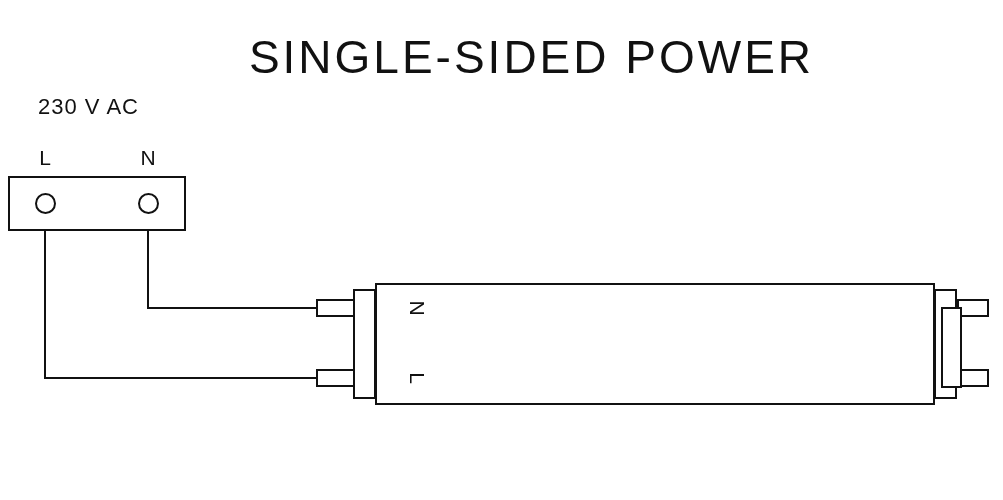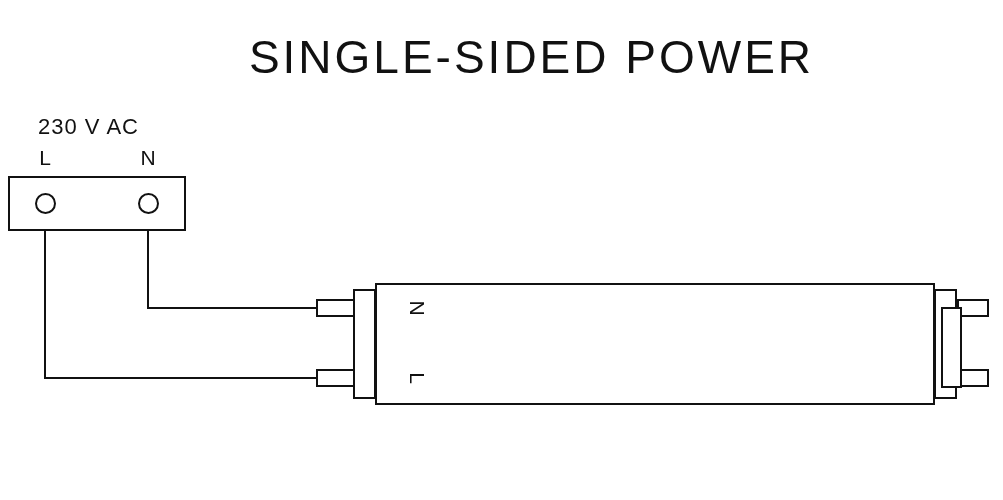--- a/index.html
+++ b/index.html
@@ -27,21 +27,20 @@
     letter-spacing: 3px;
     color: #111111;
     padding-left: 60px;
     box-sizing: border-box;
   }
   .voltage-label {
     left: 38px;
     top: 94px;
     font-size: 22px;
     letter-spacing: 1px;
-    margin-top: 20px;
   }
   .term-label {
     font-size: 21px;
     width: 24px;
     text-align: center;
   }
   .outline {
     border: 2px solid #111111;
     background: #ffffff;
     box-sizing: border-box;

